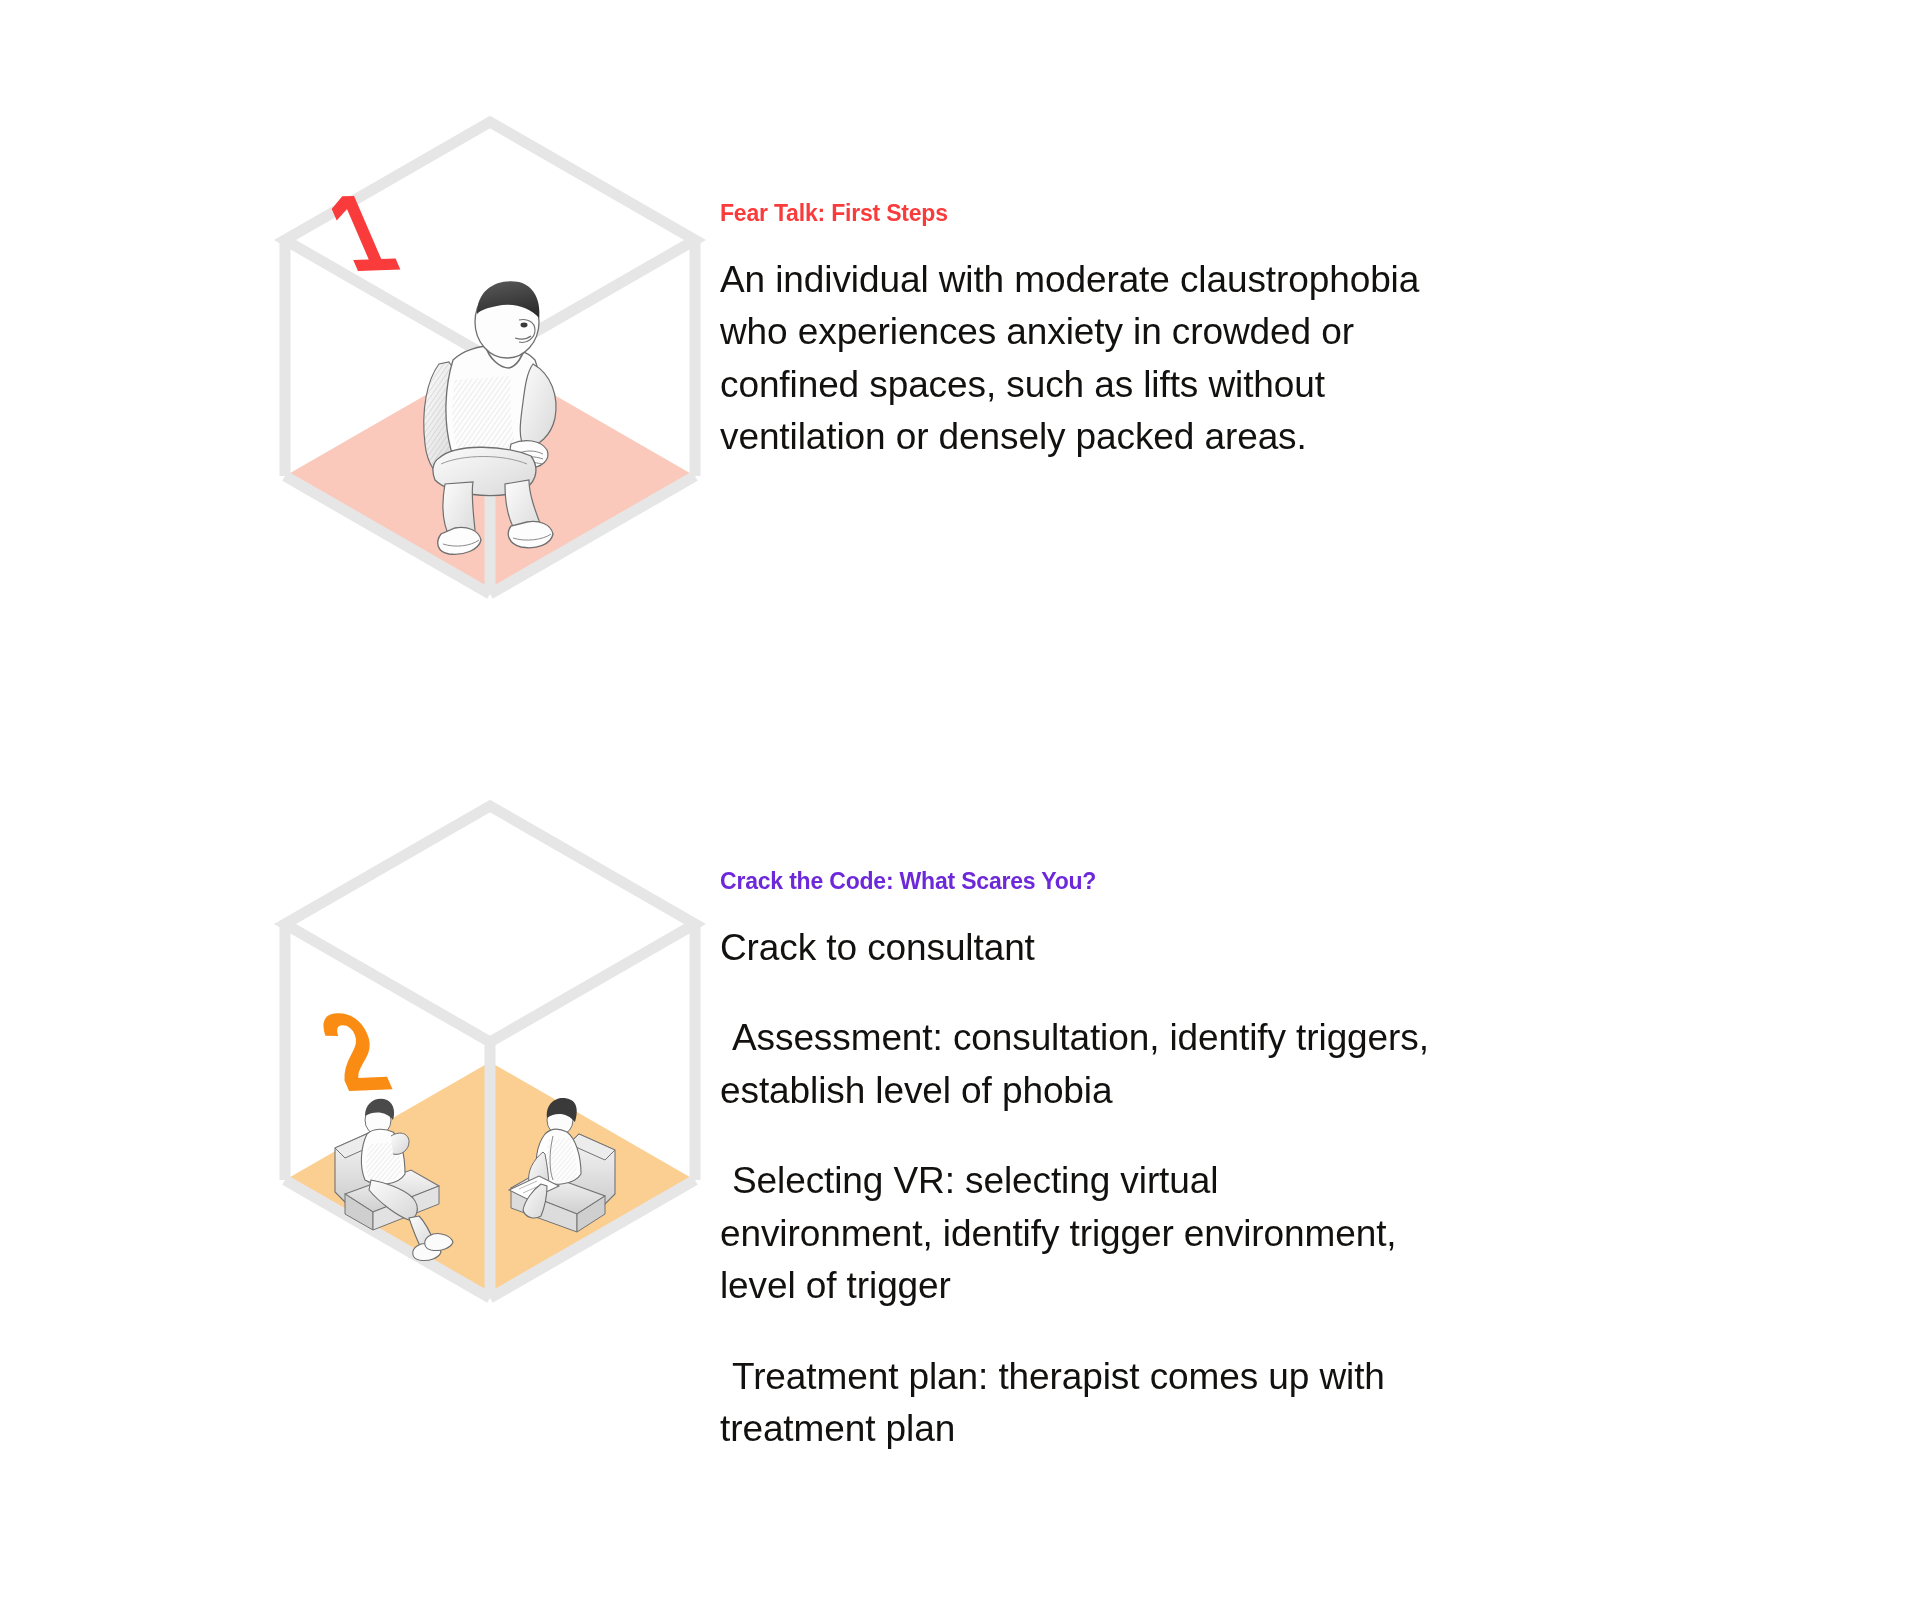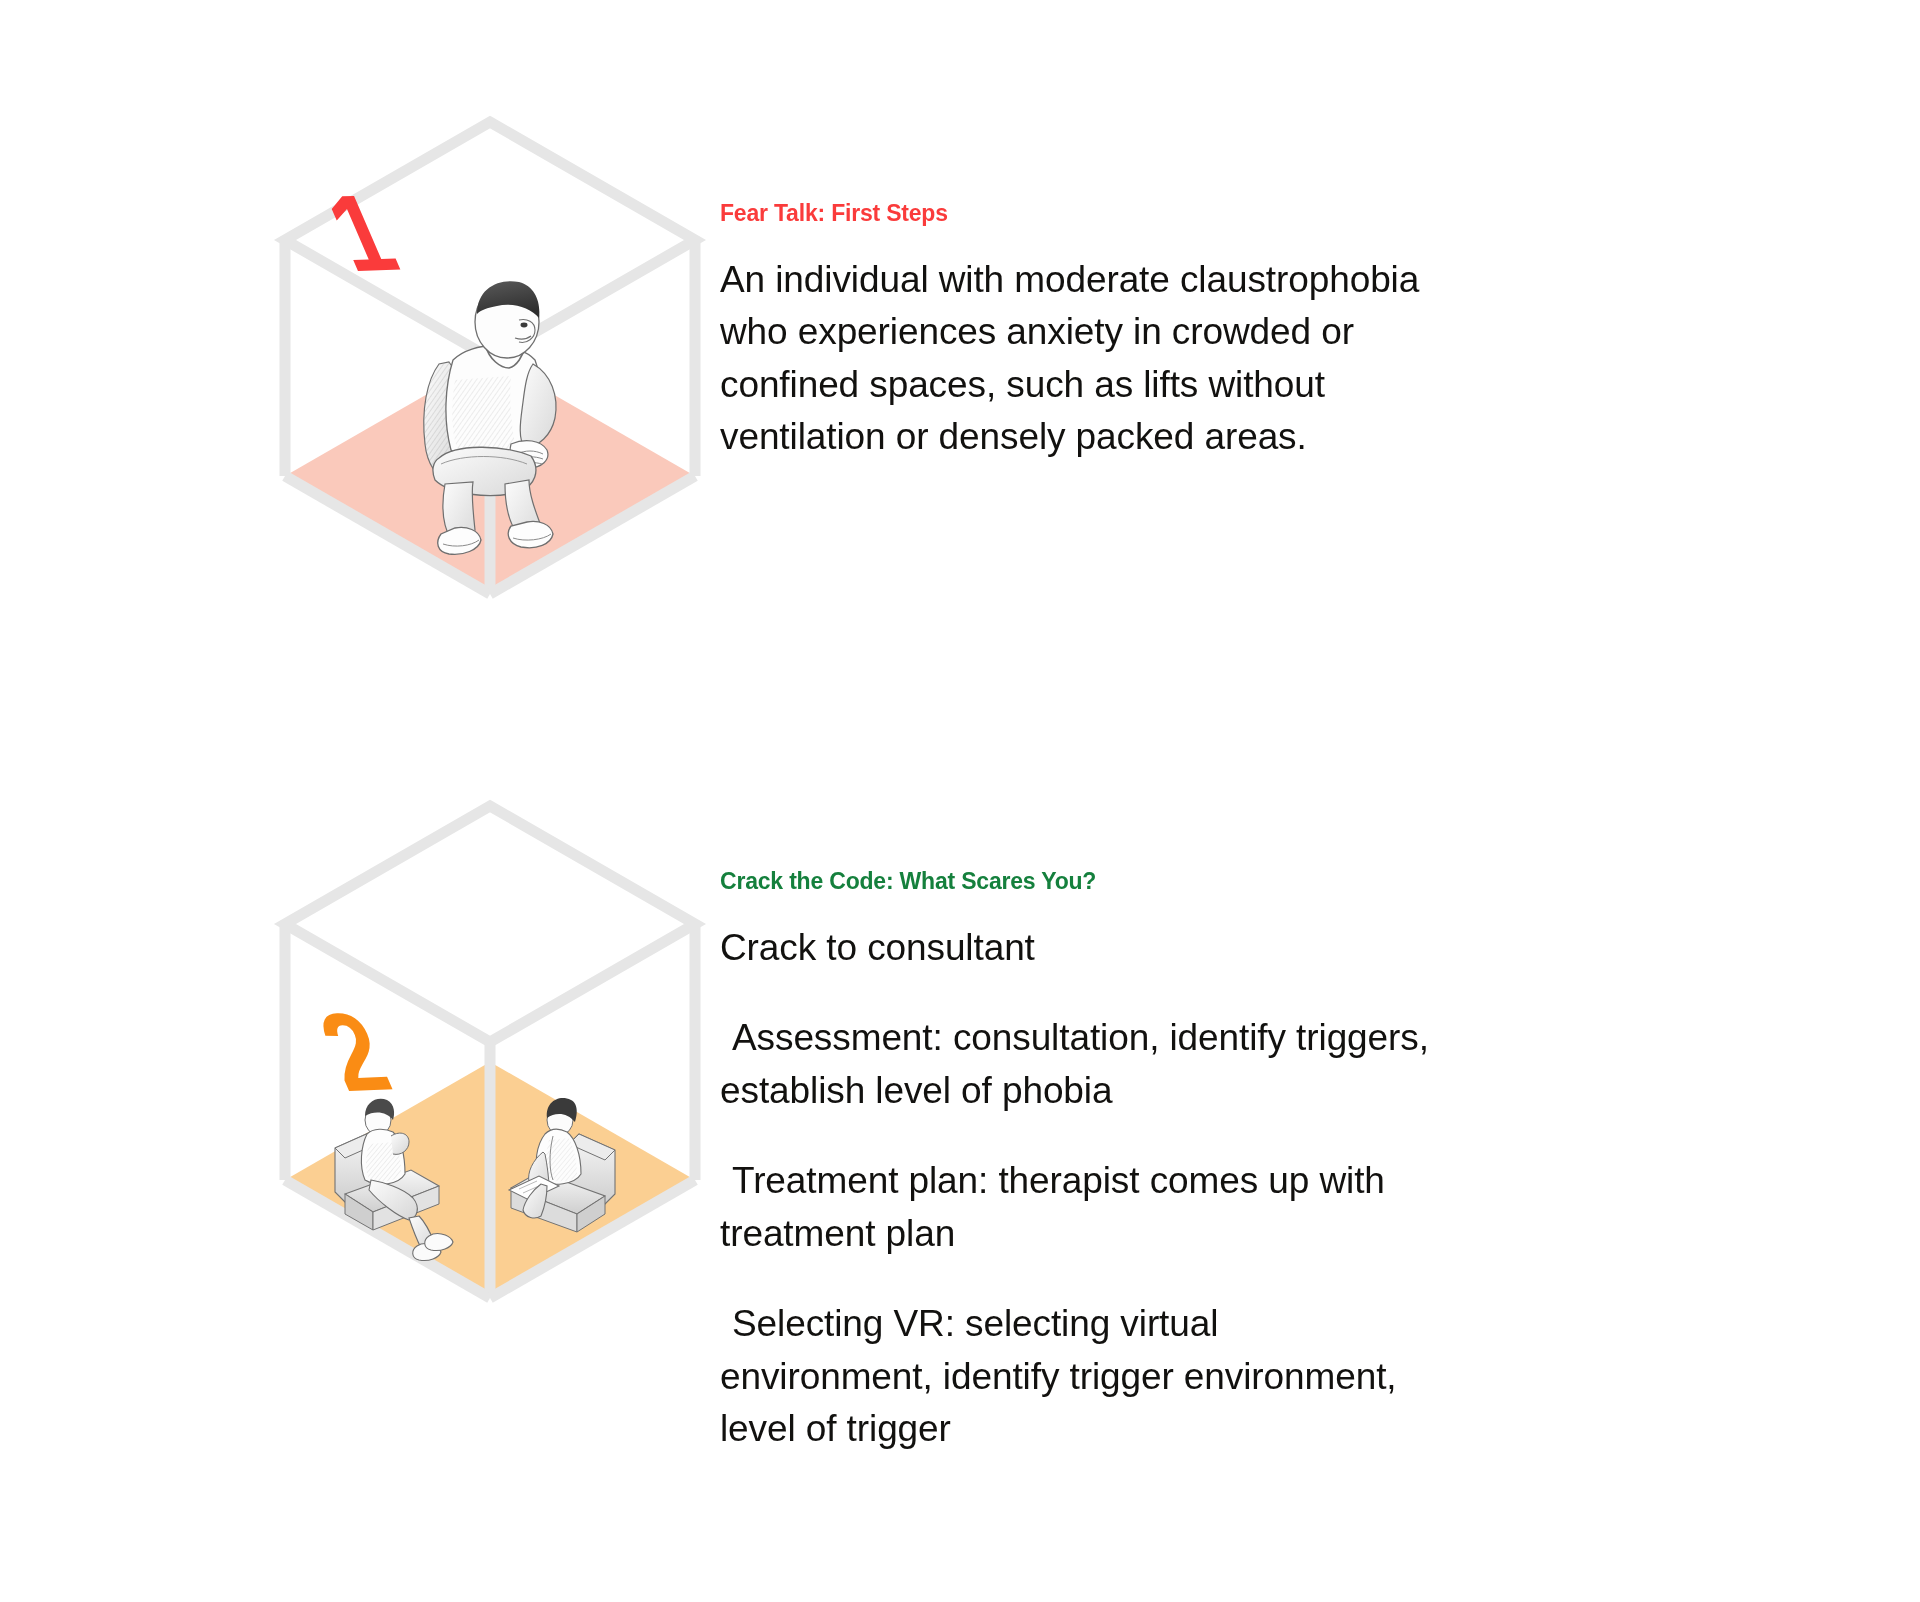--- a/index.html
+++ b/index.html
@@ -79,21 +79,21 @@
 
   
   .heading {
     margin: 0 0 26px 0;
     font-size: 23px;
     font-weight: 600;
     letter-spacing: -0.2px;
     line-height: 1.2;
   }
   .heading.red    { color: #FA3B3B; }
-  .heading.orange { color: #15803d; }
+  .heading.orange { color: #6d28d9; }
 
   .body-text {
     margin: 0;
     font-size: 37px;
     line-height: 1.42;
     color: #12110f;
     font-weight: 400;
     max-width: 710px;
     letter-spacing: -0.1px;
   }
@@ -333,24 +333,24 @@
 
         <p class="para">
           <span>Crack to consultant</span>
         </p>
 
         <p class="para">
           <span class="lbl">Assessment</span><span>: consultation, identify triggers, establish level of phobia</span>
         </p>
 
         <p class="para">
+          <span class="lbl">Selecting VR</span><span>: selecting virtual environment, identify trigger environment, level of trigger</span>
+        </p>
+
+        <p class="para">
           <span class="lbl">Treatment plan</span><span>: therapist comes up with treatment plan</span>
-        </p>
-
-        <p class="para">
-          <span class="lbl">Selecting VR</span><span>: selecting virtual environment, identify trigger environment, level of trigger</span>
         </p>
 
       </div>
     </div>
   </section>
 
 </div>
 
 </body></html>

